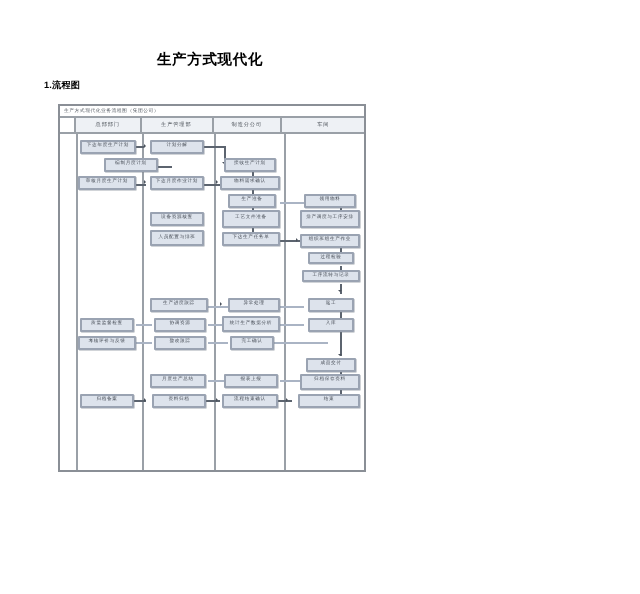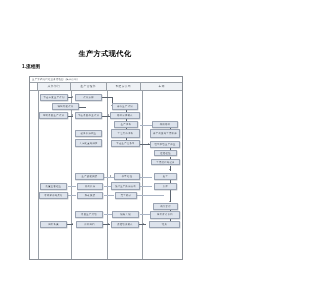--- a/index.html
+++ b/index.html
@@ -1,21 +1,21 @@
 <!DOCTYPE html>
 <html><head>
 <meta charset="utf-8">
 <style>
   html,body{margin:0;padding:0;}
   body{
     width:210px;height:297px;background:#ffffff;
     font-family:"Liberation Sans","DejaVu Sans",sans-serif;
     overflow:hidden;position:relative;
   }
-  .page{position:absolute;inset:0;background:#fff;margin-top:24px;}
+  .page{position:absolute;inset:0;background:#fff;}
 
   .doc-title{
     position:absolute;left:0;right:0;top:25px;
     text-align:center;font-size:7.2px;font-weight:bold;color:#000;
     letter-spacing:.4px;
   }
   .section-heading{
     position:absolute;left:22px;top:40px;
     font-size:4.6px;font-weight:bold;color:#000;letter-spacing:.1px;
   }

